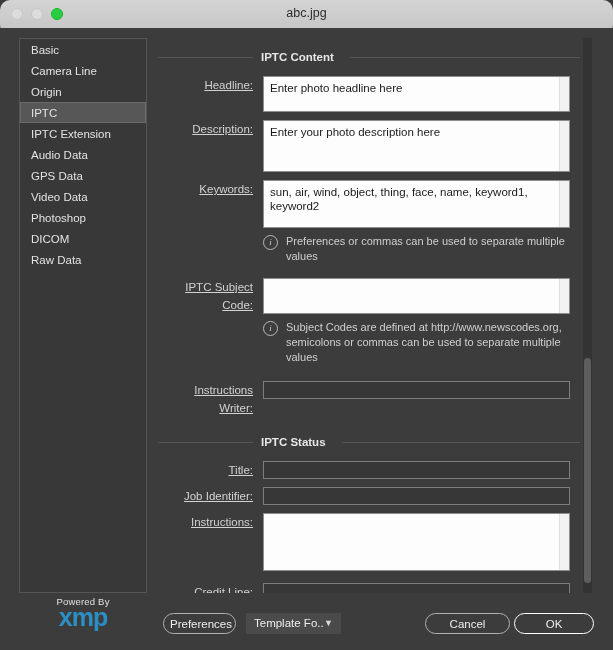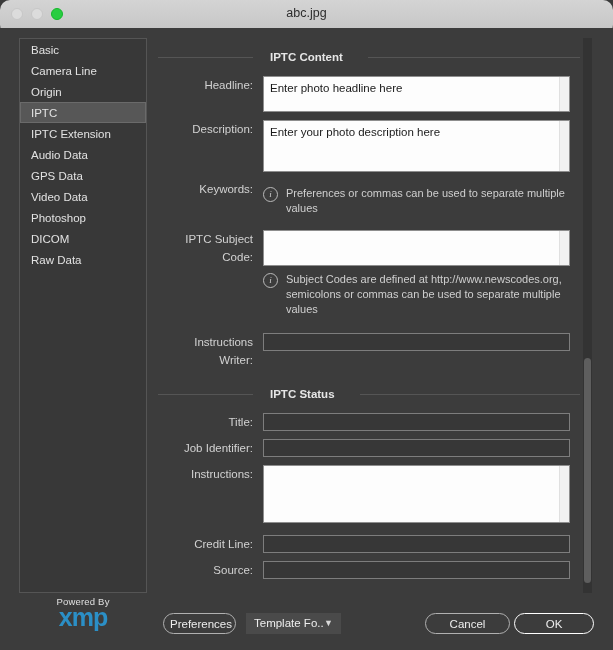--- a/index.html
+++ b/index.html
@@ -122,21 +122,20 @@
     left: 0; top: 0;
     width: 422px;
   }
 
   
   .section {
     display: flex;
     align-items: center;
     height: 22px;
     margin-top: 8px;
-    gap: 9px;
   }
   .rule { height: 1px; background: #555; flex: 0 0 auto; }
   .rule-left  { width: 95px; }
   .rule-right { flex: 1 1 auto; margin-left: 8px; }
   .section-title {
     font-size: 11.5px;
     font-weight: bold;
     color: #e6e6e6;
     padding: 0 8px;
     white-space: nowrap;
@@ -150,20 +149,21 @@
   }
   .lbl {
     width: 105px;
     flex: 0 0 105px;
     text-align: right;
     font-size: 11.5px;
     color: #d2d2d2;
     padding-right: 10px;
     box-sizing: border-box;
     line-height: 18px;
+    text-decoration: underline;
   }
   .fieldwrap { flex: 1 1 auto; position: relative; }
 
   .f-white {
     background: #fdfdfd;
     border: 1px solid #8e8e8e;
     color: #1a1a1a;
     font-size: 11.5px;
     padding: 4px 6px;
     box-sizing: border-box;
@@ -327,20 +327,21 @@
         <div class="row">
           <div class="lbl">Description:</div>
           <div class="fieldwrap">
             <div class="f-white h-desc">Enter your photo description here</div>
           </div>
         </div>
 
         <div class="row">
           <div class="lbl">Keywords:</div>
           <div class="fieldwrap">
+            <div class="f-white h-keywords">sun, air, wind, object, thing, face, name, keyword1, keyword2</div>
             <div class="hint">
               <div class="info-icon">i</div>
               <div class="hint-text">Preferences or commas can be used to separate multiple values</div>
             </div>
           </div>
         </div>
 
         <div class="row" style="margin-top:14px">
           <div class="lbl">IPTC Subject Code:</div>
           <div class="fieldwrap">

